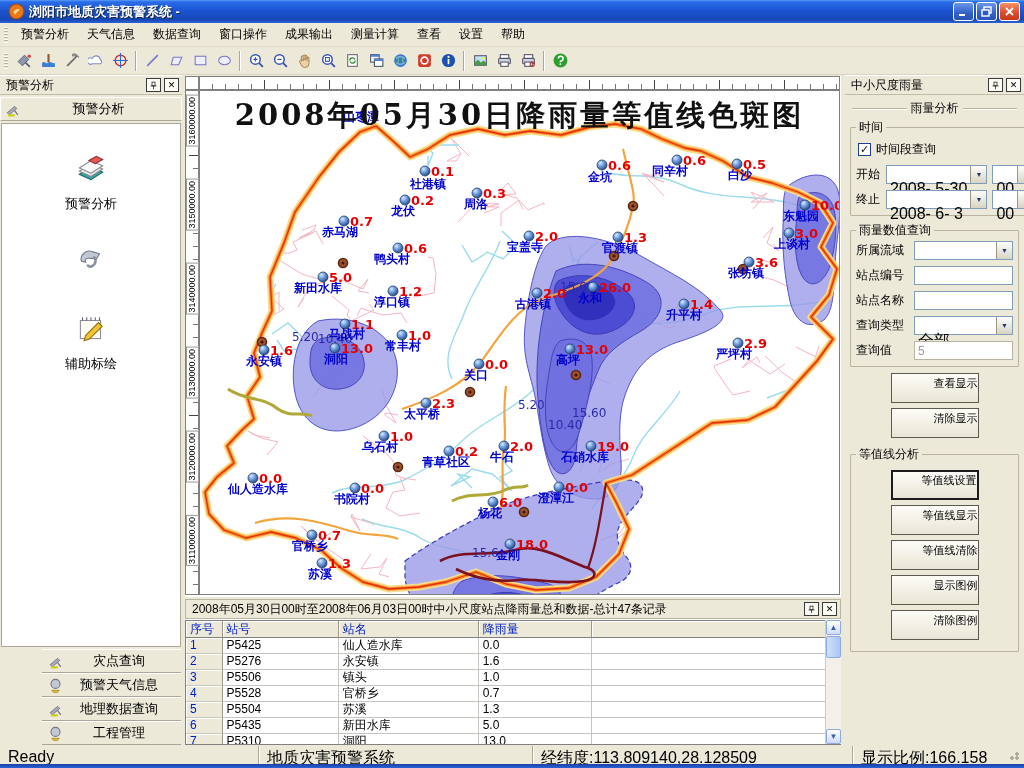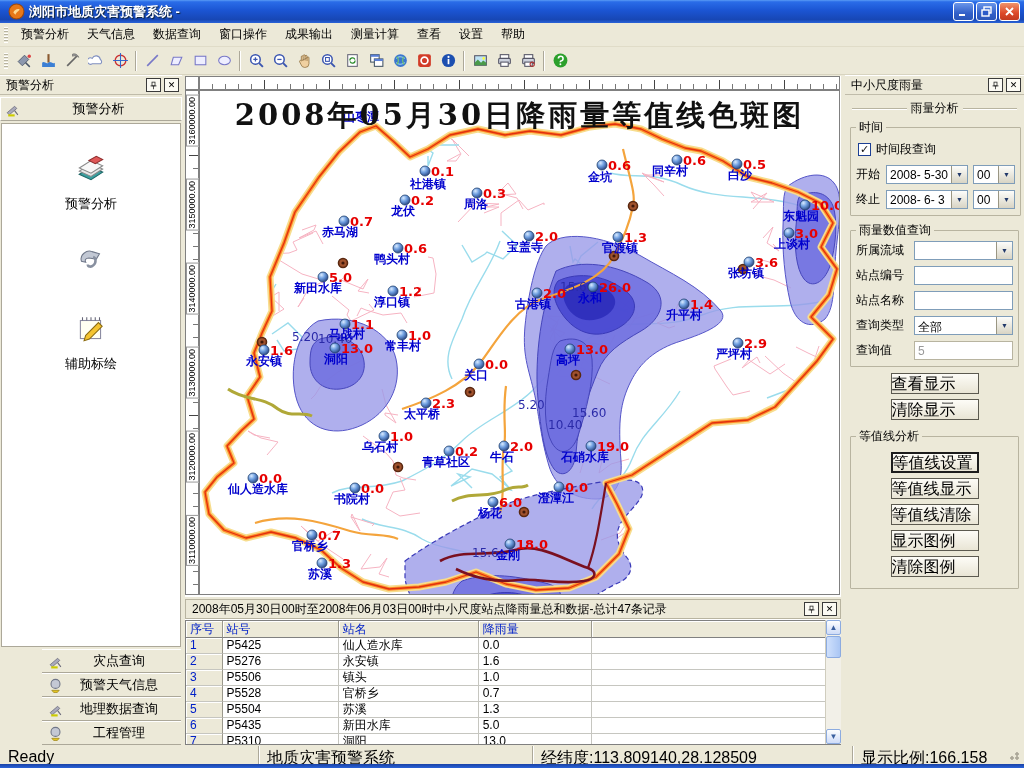--- a/index.html
+++ b/index.html
@@ -110,28 +110,28 @@
   .group-title { display:flex; align-items:center; gap:4px; font-size:12px; margin:3px 2px 2px; color:#000; }
   .group-title::before, .group-title::after { content:""; flex:1; border-top:1px solid #b8b4a0; box-shadow:0 1px 0 #fff; }
   fieldset { border:1px solid #b8b4a0; border-radius:1px; padding:2px 5px 6px; margin-bottom:6px; }
   legend { font-size:12px; padding:0 3px; }
   .chk-row { display:flex; align-items:center; gap:5px; margin:3px 2px 7px; }
   .chk { width:13px; height:13px; border:1px solid #1c3f94; background:#fff; font-size:11px; line-height:11px;
     text-align:center; color:#111; font-weight:bold; }
   .form-row { display:flex; align-items:center; margin-bottom:6px; }
   .form-row .fl { width:58px; font-size:12px; flex:none; }
   .combo { flex:1; height:19px; border:1px solid #7f9db9; background:#fff; display:flex; align-items:stretch; min-width:0; }
-  .combo .cv { flex:1; padding:2px 3px; font-size:12px; white-space:nowrap; overflow:hidden; }
+  .combo .cv { flex:1; padding:14px 3px; font-size:16px; white-space:nowrap; overflow:hidden; }
   .combo .cb { width:16px; background:linear-gradient(180deg,#fdfdfb,#d8d4c4); border-left:1px solid #9a9683;
     font-size:7px; color:#21386a; display:flex; align-items:center; justify-content:center; }
   .combo.small { flex:none; width:42px; margin-left:5px; }
   .tinput { flex:1; height:19px; border:1px solid #7f9db9; background:#fff; padding:2px 3px; font-size:12px; }
   .tinput.dis { color:#9a9a9a; border:1px solid #b8b4a0; }
-  .rbtn { display:block; width:88px; height:21px; margin:5px auto; background:linear-gradient(180deg,#fdfcf7,#e9e5d5);
-    border:1px solid #5c5a50; font-size:16px; text-align:left; line-height:19px; cursor:pointer; }
+  .rbtn { display:block; width:88px; height:30px; margin:5px auto; background:linear-gradient(180deg,#fdfcf7,#e9e5d5);
+    border:1px solid #5c5a50; font-size:11px; text-align:right; line-height:19px; cursor:pointer; }
   .rbtn.focused { border:2px solid #1c1c1c; line-height:17px; }
   .date-row { display:flex; align-items:center; margin-bottom:6px; }
   .date-row .dl { width:30px; font-size:12px; flex:none; }
 
   
   .statusbar { position:absolute; left:0; top:746px; width:1024px; height:18px; background:#ece9d8; display:flex; font-size:16px; }
   .sfield { padding:2px 8px; white-space:nowrap; overflow:hidden; }
   .sfield + .sfield { border-left:1px solid #aca899; box-shadow:inset 1px 0 0 #fff; }
   .f1 { width:258px; } .f2 { width:274px; } .f3 { width:320px; } .f4 { flex:1; }
   .sgrip { width:16px; background:

